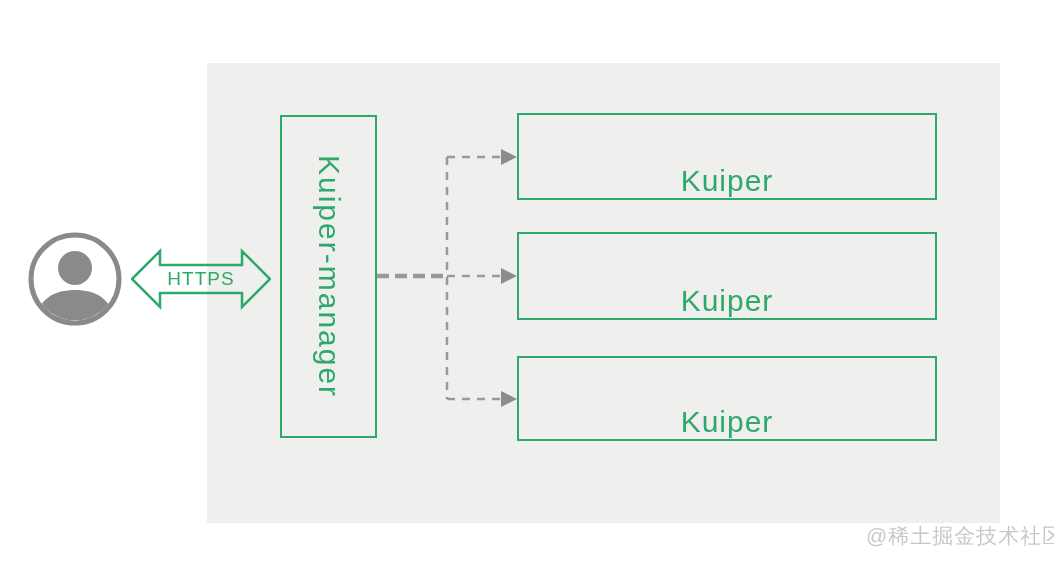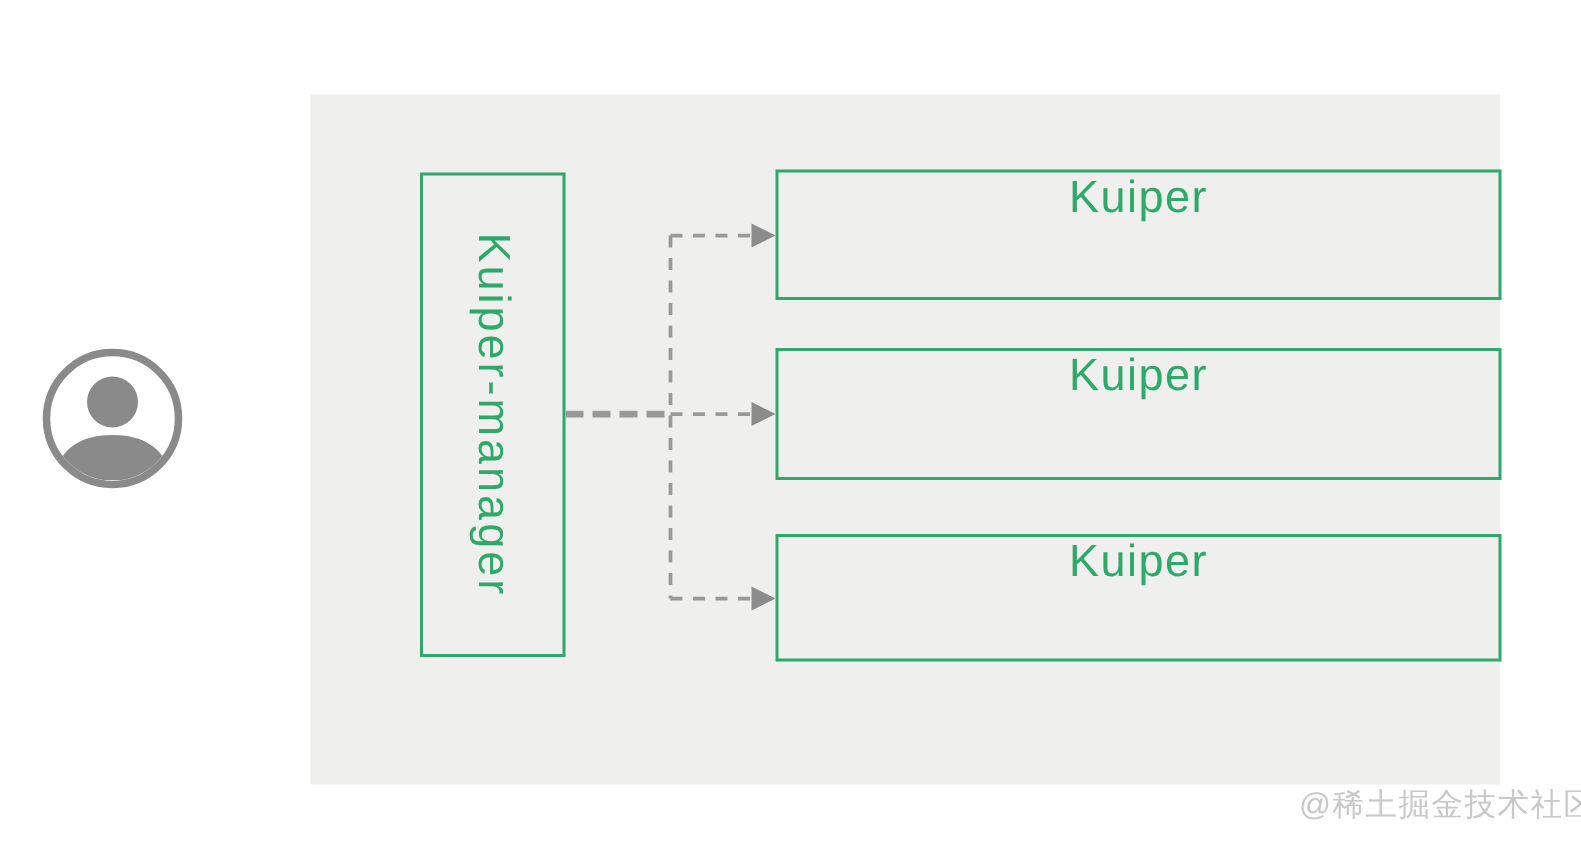--- a/index.html
+++ b/index.html
@@ -64,25 +64,25 @@
     writing-mode: vertical-rl;
     text-orientation: mixed;
     color: #2fa96a;
     font-size: 30px;
     letter-spacing: 2px;
     white-space: nowrap;
   }
 
   .kuiper-box {
     left: 517px;
-    width: 484px;
+    width: 420px;
     box-sizing: border-box;
     border: 2px solid #2fa96a;
     display: flex;
-    align-items: flex-start;
+    align-items: flex-end;
     justify-content: center;
   }
   .kuiper-box.b1 { top: 113px; height: 87px; }
   .kuiper-box.b2 { top: 232px; height: 88px; }
   .kuiper-box.b3 { top: 356px; height: 85px; }
   .kuiper-label {
     color: #2fa96a;
     font-size: 30px;
     letter-spacing: 1px;
   }
@@ -116,20 +116,26 @@
         <clipPath id="avatarClip">
             <circle cx="47" cy="47" r="41.5"></circle>
           </clipPath>
       </defs>
       <circle cx="47" cy="47" r="44" fill="#ffffff" stroke="#8a8a8a" stroke-width="5"></circle>
       <circle cx="47" cy="36" r="17" fill="#8a8a8a"></circle>
       <path d="M8,88 C11,66 27,58 47,58 C67,58 83,66 86,88 L86,88 L8,88 Z" fill="#8a8a8a" clip-path="url(#avatarClip)"></path>
     </svg>
   </div>
 
+  <div class="abs https-arrow-wrap">
+    <svg width="140" height="68" viewBox="0 0 140 68">
+      <polygon points="1,34 29,6 29,20 111,20 111,6 139,34 111,62 111,48 29,48 29,62" fill="none" stroke="#2fa96a" stroke-width="2.5" stroke-linejoin="miter"></polygon>
+    </svg>
+    <span class="https-label">HTTPS</span>
+  </div>
 
   <div class="abs manager-box">
     <span class="manager-label">Kuiper-manager</span>
   </div>
 
   <svg class="abs connectors" width="142" height="270" viewBox="0 0 142 270">
 
     <path d="M0,136 H70" fill="none" stroke="#999999" stroke-width="4.5" stroke-dasharray="12,6"></path>
 
     <path d="M70,17 V259" fill="none" stroke="#999999" stroke-width="2.5" stroke-dasharray="8,7"></path>

